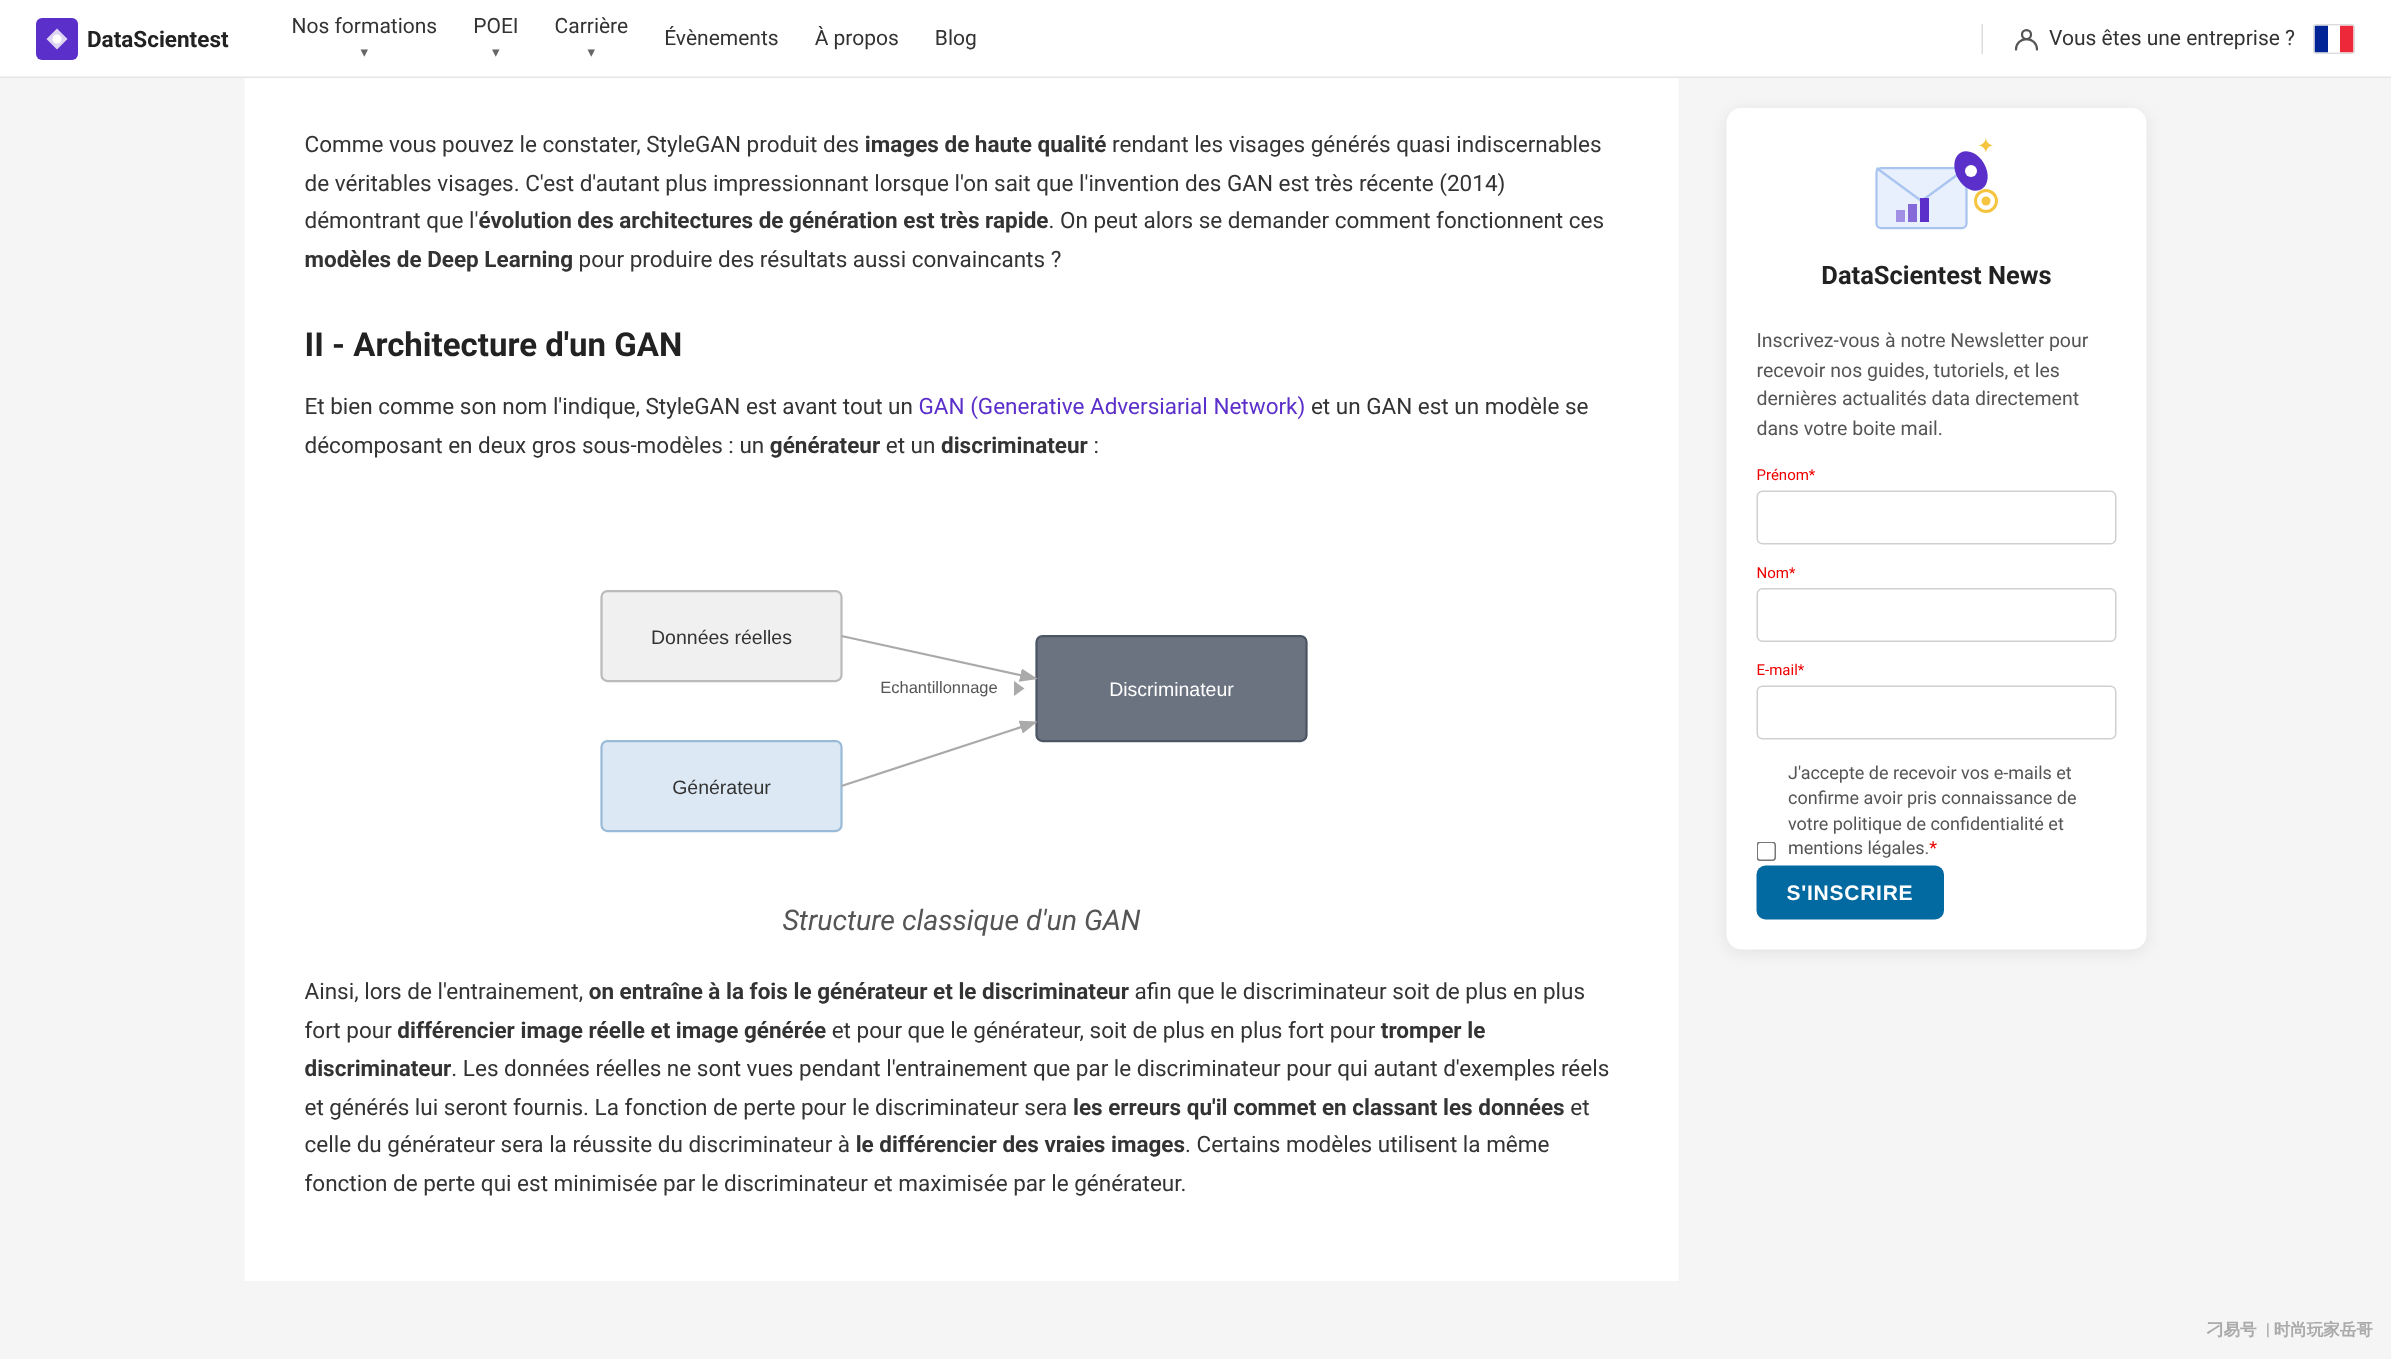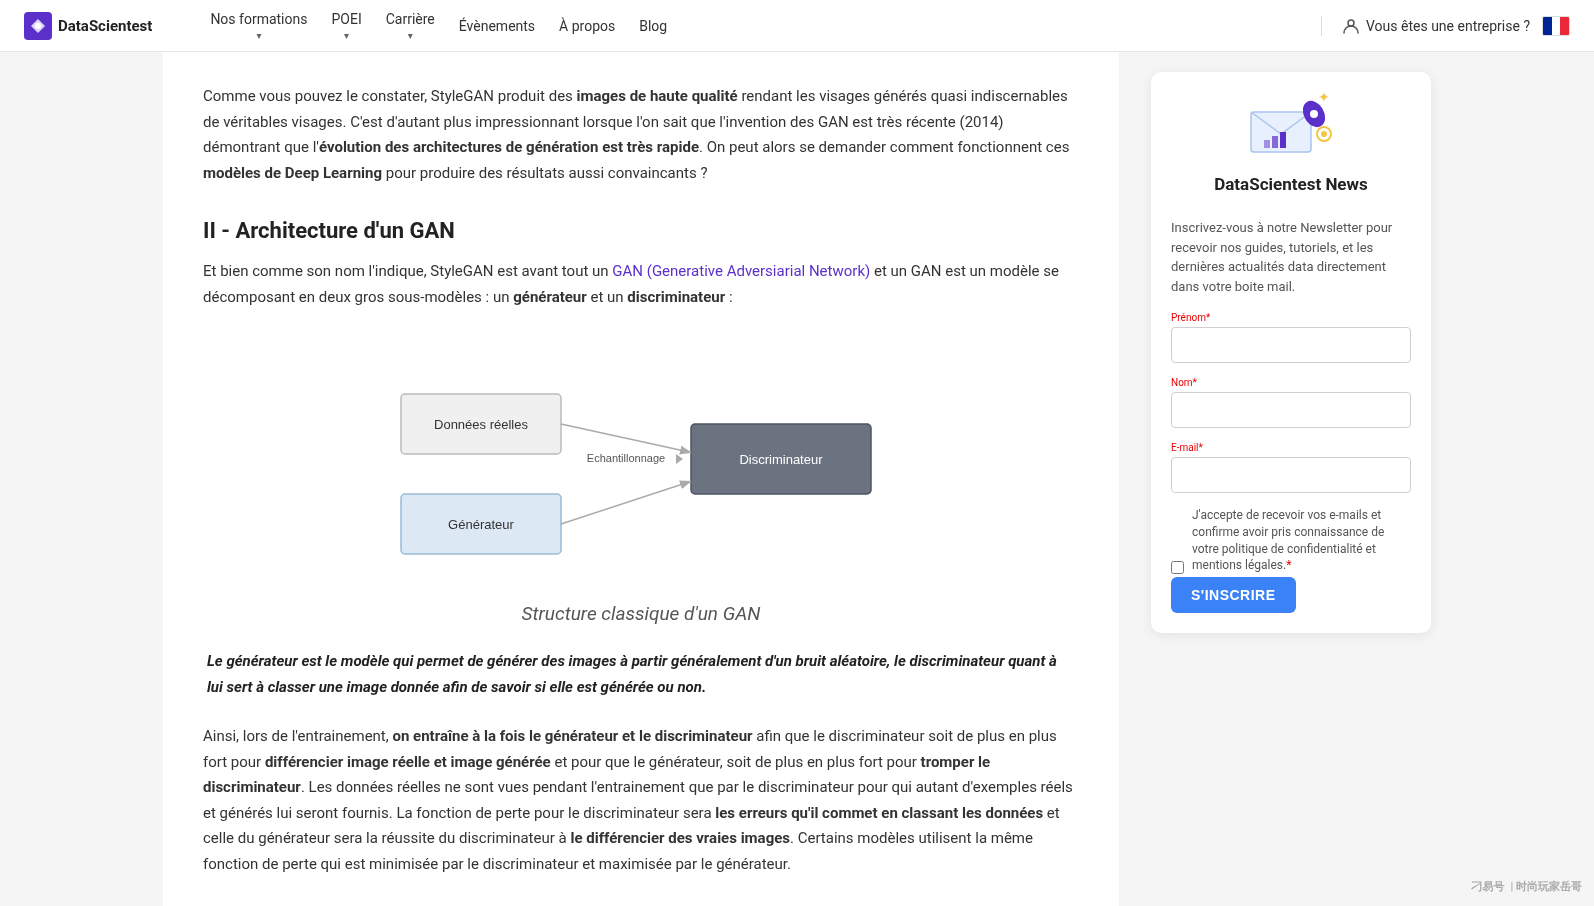--- a/index.html
+++ b/index.html
@@ -14,21 +14,21 @@
     nav {
       position: fixed;
       top: 0; left: 0; right: 0;
       height: 52px;
       background: #fff;
       border-bottom: 1px solid #e5e5e5;
       display: flex;
       align-items: center;
       padding: 0 24px;
       z-index: 100;
-      gap: 16px;
+      gap: 0;
     }
     .nav-logo {
       display: flex;
       align-items: center;
       gap: 6px;
       font-weight: 700;
       font-size: 15px;
       color: #222;
       margin-right: 32px;
       text-decoration: none;
@@ -243,21 +243,21 @@
     .checkbox-row input[type=checkbox] {
       margin-top: 3px;
       flex-shrink: 0;
     }
     .checkbox-label {
       font-size: 12px;
       color: #555;
       line-height: 1.4;
     }
     .subscribe-btn {
-      background: #3b82f6;
+      background: #0369a1;
       color: #fff;
       border: none;
       padding: 10px 20px;
       border-radius: 6px;
       font-size: 14px;
       font-weight: 700;
       cursor: pointer;
       letter-spacing: 0.5px;
     }
 
@@ -365,23 +365,20 @@
           <defs>
             <marker id="arr" markerWidth="8" markerHeight="8" refX="6" refY="3" orient="auto">
               <path d="M0,0 L0,6 L8,3 z" fill="#aaa"></path>
             </marker>
           </defs>
         </svg>
       </div>
       <div class="diagram-caption">Structure classique d'un GAN</div>
     </div>
 
-    <p class="blockquote-text">
-      <em>Le générateur est le modèle qui permet de générer des images à partir généralement d'un bruit aléatoire, le discriminateur quant à lui sert à classer une image donnée afin de savoir si elle est générée ou non.</em>
-    </p>
 
     <p class="body-text">
       <span>Ainsi, lors de l'entrainement, </span><strong>on entraîne à la fois le générateur et le discriminateur</strong><span> afin que le discriminateur soit de plus en plus fort pour </span><strong>différencier image réelle et image générée</strong><span> et pour que le générateur, soit de plus en plus fort pour </span><strong>tromper le discriminateur</strong><span>. Les données réelles ne sont vues pendant l'entrainement que par le discriminateur pour qui autant d'exemples réels et générés lui seront fournis. La fonction de perte pour le discriminateur sera </span><strong>les erreurs qu'il commet en classant les données</strong><span> et celle du générateur sera la réussite du discriminateur à </span><strong>le différencier des vraies images</strong><span>. Certains modèles utilisent la même fonction de perte qui est minimisée par le discriminateur et maximisée par le générateur.</span>
     </p>
 
   </div>
 
   <div class="sidebar">
     <div class="sidebar-card">
       <div class="sidebar-card-header">

